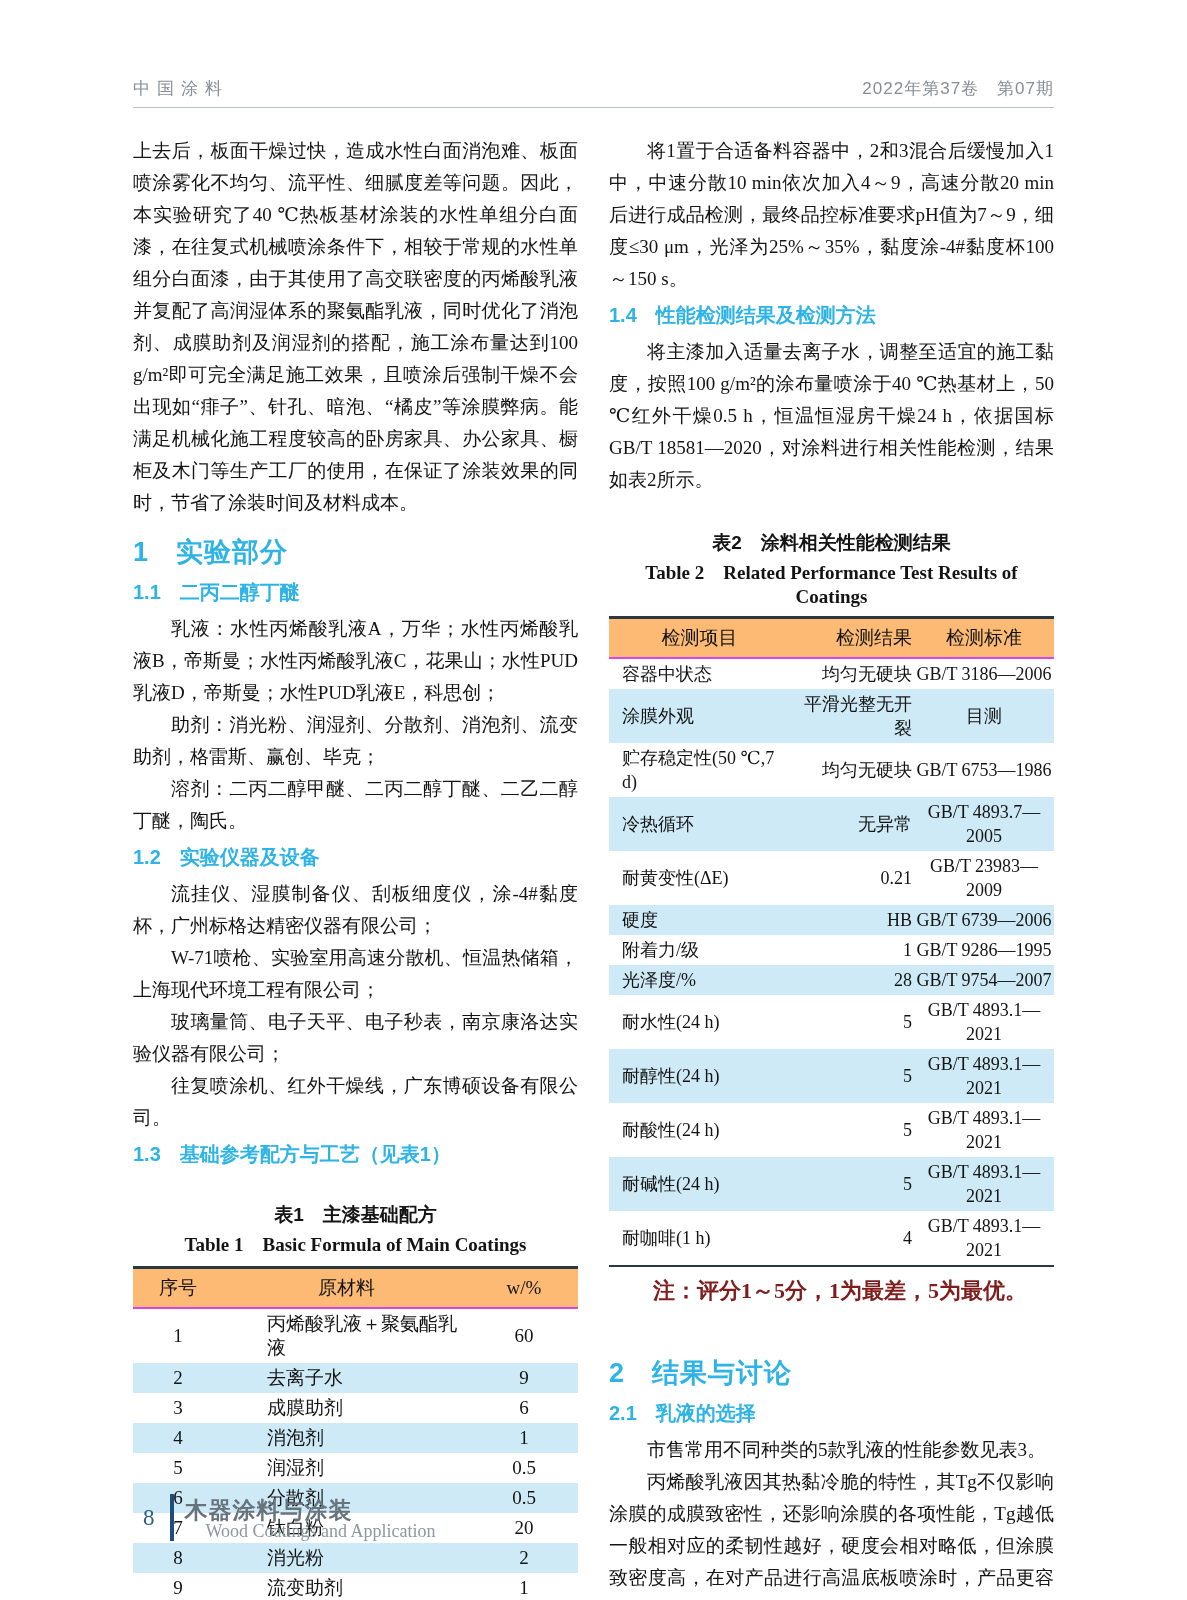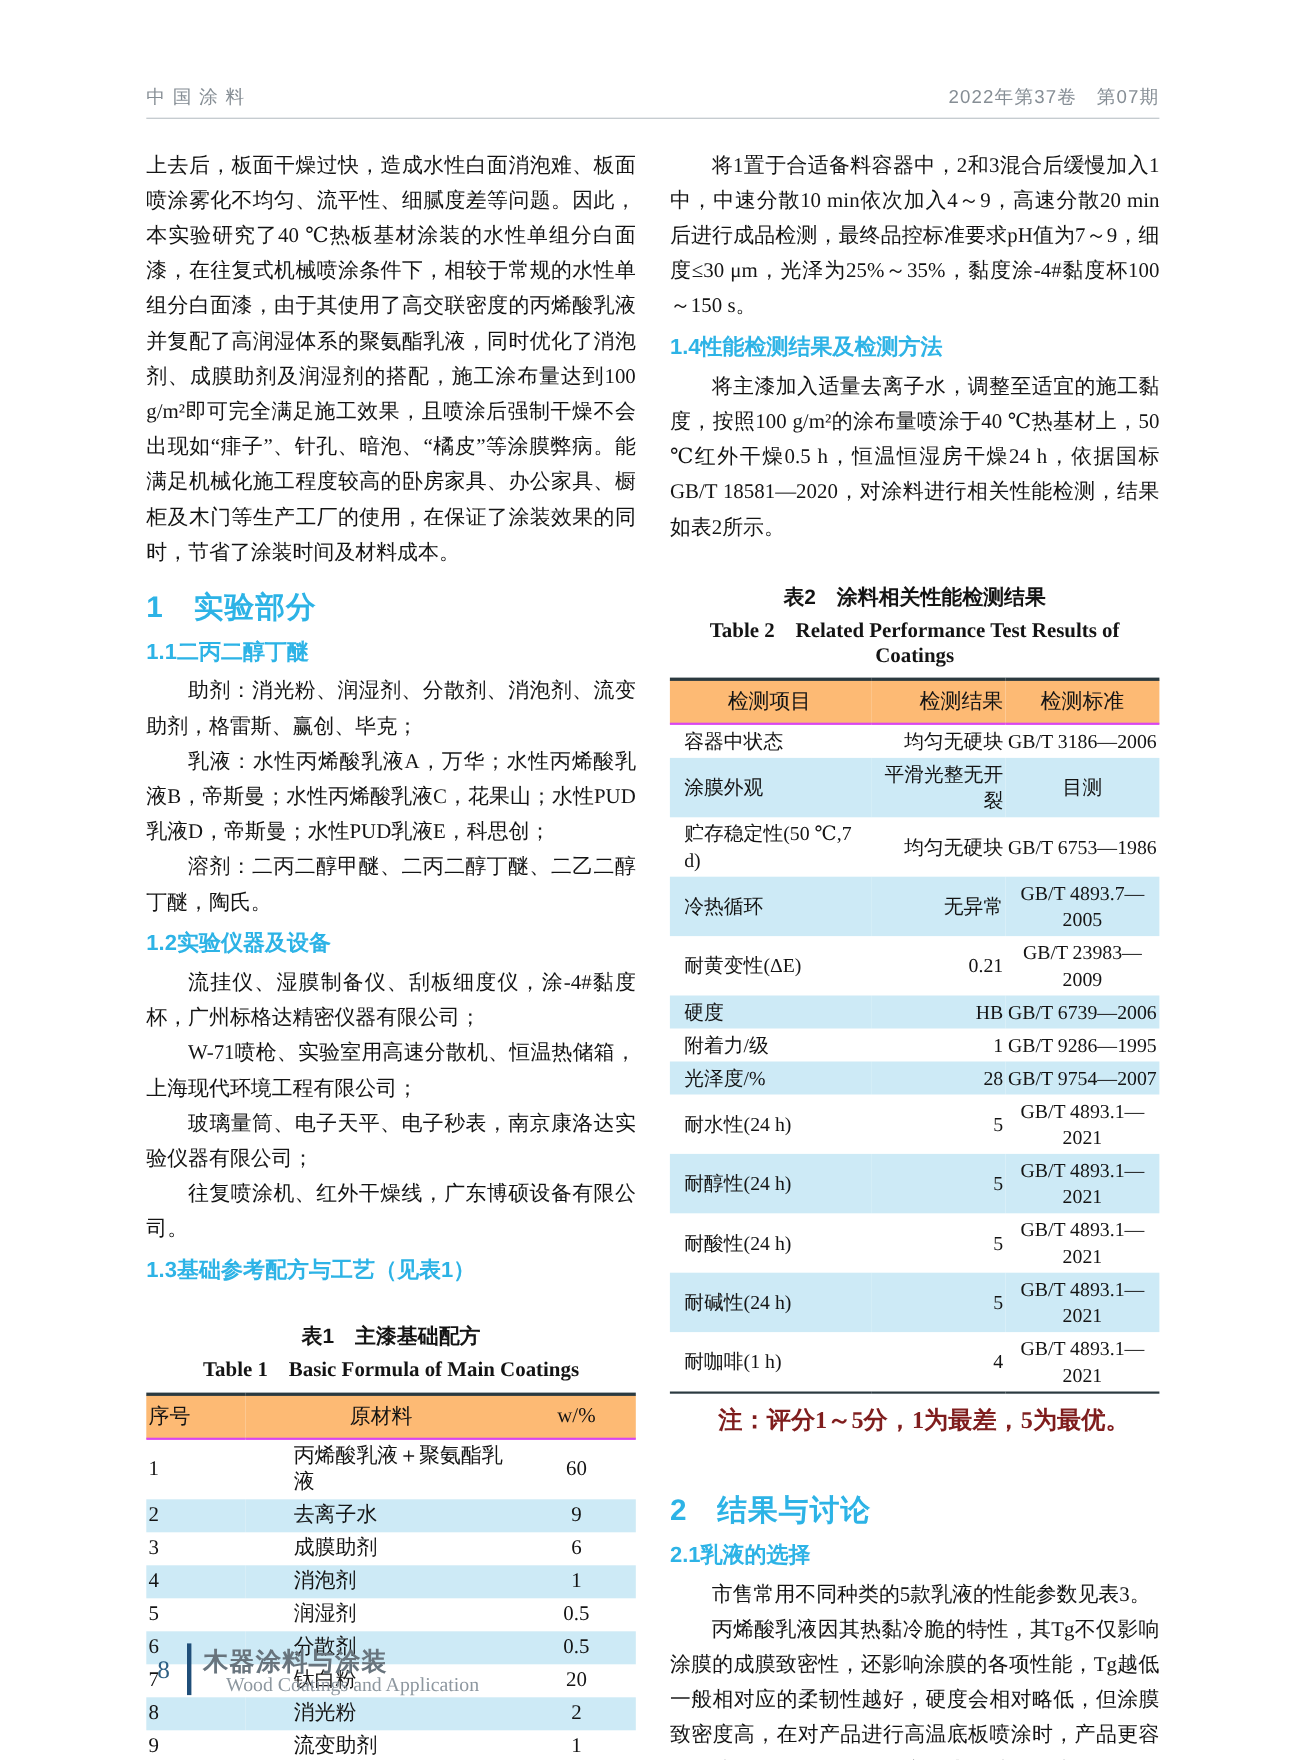--- a/index.html
+++ b/index.html
@@ -24,41 +24,41 @@
   .para.indent { text-indent:2em; }
   h1.sec {
     font-family:"Liberation Sans","DejaVu Sans",sans-serif; color:#2db3e6;
     font-size:27px; font-weight:bold; margin:15px 0 9px 0; letter-spacing:1px;
   }
   h1.sec .num { margin-right:27px; }
   h2.sub {
     font-family:"Liberation Sans","DejaVu Sans",sans-serif; color:#2db3e6;
     font-size:20px; font-weight:bold; margin:7px 0 7px 0;
   }
-  h2.sub .num { }
+  h2.sub .num { margin-right:19px; }
   
   .tblock { margin-top:34px; }
   .t-title-cn {
     text-align:center; font-weight:bold; font-size:19px;
     font-family:"Liberation Sans","DejaVu Sans",sans-serif; margin:0 0 4px 0;
   }
   .t-title-en {
     text-align:center; font-weight:bold; font-size:19px;
     font-family:"Liberation Serif","DejaVu Serif",serif; margin:0 0 8px 0;
   }
   table {
     width:100%; border-collapse:collapse;
     border-top:3px solid #2b3a40; border-bottom:2px solid #2b3a40;
     font-size:19px;
   }
   thead tr { background:#fdba74; border-bottom:2px solid #d946ef; }
   th { font-weight:normal; padding:6px 2px; font-size:19px; }
   td { padding:3px 2px; line-height:24px; }
   tbody tr:nth-child(even) { background:#cdeaf6; }
-  .t1 .c1 { width:86px; text-align:left; }
+  .t1 .c1 { width:86px; text-align:center; }
   .t1 td.c2 { text-align:left; padding-left:44px; }
   .t1 .c3 { width:104px; text-align:center; }
   .t2 { font-size:18px; }
   .t2 th { font-size:19px; }
   .t2 .c1 { width:168px; text-align:left; padding-left:13px; }
   .t2 th.c1 { text-align:center; padding-left:0; }
   .t2 .c2 { width:118px; text-align:right; }
   .t2 .c3 { text-align:center; }
   .t-note {
     color:#7f1d1d; font-size:22px; font-weight:bold;
@@ -91,22 +91,22 @@
     <div class="col">
       <p class="para">上去后，板面干燥过快，造成水性白面消泡难、板面喷涂雾化不均匀、流平性、细腻度差等问题。因此，本实验研究了40 ℃热板基材涂装的水性单组分白面漆，在往复式机械喷涂条件下，相较于常规的水性单组分白面漆，由于其使用了高交联密度的丙烯酸乳液并复配了高润湿体系的聚氨酯乳液，同时优化了消泡剂、成膜助剂及润湿剂的搭配，施工涂布量达到100 g/m²即可完全满足施工效果，且喷涂后强制干燥不会出现如“痱子”、针孔、暗泡、“橘皮”等涂膜弊病。能满足机械化施工程度较高的卧房家具、办公家具、橱柜及木门等生产工厂的使用，在保证了涂装效果的同时，节省了涂装时间及材料成本。</p>
 
       <h1 class="sec">
         <span class="num">1</span><span>实验部分</span>
       </h1>
 
       <h2 class="sub">
         <span class="num">1.1</span><span>二丙二醇丁醚</span>
       </h2>
+      <p class="para indent">乳液：水性丙烯酸乳液A，万华；水性丙烯酸乳液B，帝斯曼；水性丙烯酸乳液C，花果山；水性PUD乳液D，帝斯曼；水性PUD乳液E，科思创；</p>
       <p class="para indent">助剂：消光粉、润湿剂、分散剂、消泡剂、流变助剂，格雷斯、赢创、毕克；</p>
-      <p class="para indent">乳液：水性丙烯酸乳液A，万华；水性丙烯酸乳液B，帝斯曼；水性丙烯酸乳液C，花果山；水性PUD乳液D，帝斯曼；水性PUD乳液E，科思创；</p>
       <p class="para indent">溶剂：二丙二醇甲醚、二丙二醇丁醚、二乙二醇丁醚，陶氏。</p>
 
       <h2 class="sub">
         <span class="num">1.2</span><span>实验仪器及设备</span>
       </h2>
       <p class="para indent">流挂仪、湿膜制备仪、刮板细度仪，涂-4#黏度杯，广州标格达精密仪器有限公司；</p>
       <p class="para indent">W-71喷枪、实验室用高速分散机、恒温热储箱，上海现代环境工程有限公司；</p>
       <p class="para indent">玻璃量筒、电子天平、电子秒表，南京康洛达实验仪器有限公司；</p>
       <p class="para indent">往复喷涂机、红外干燥线，广东博硕设备有限公司。</p>
 

